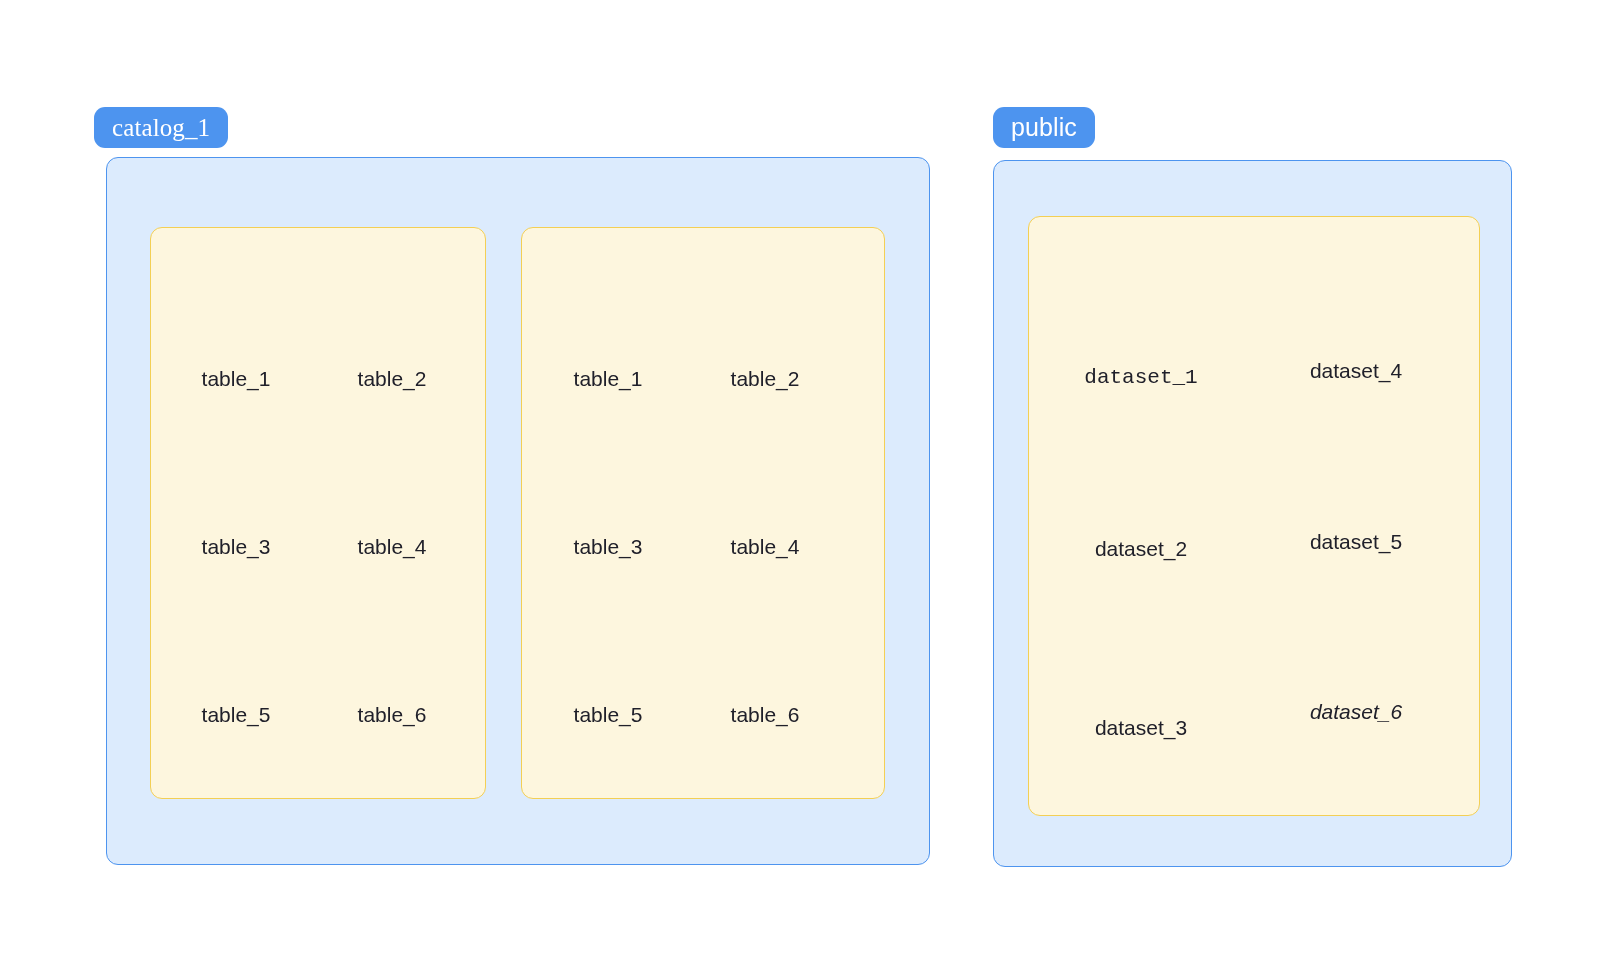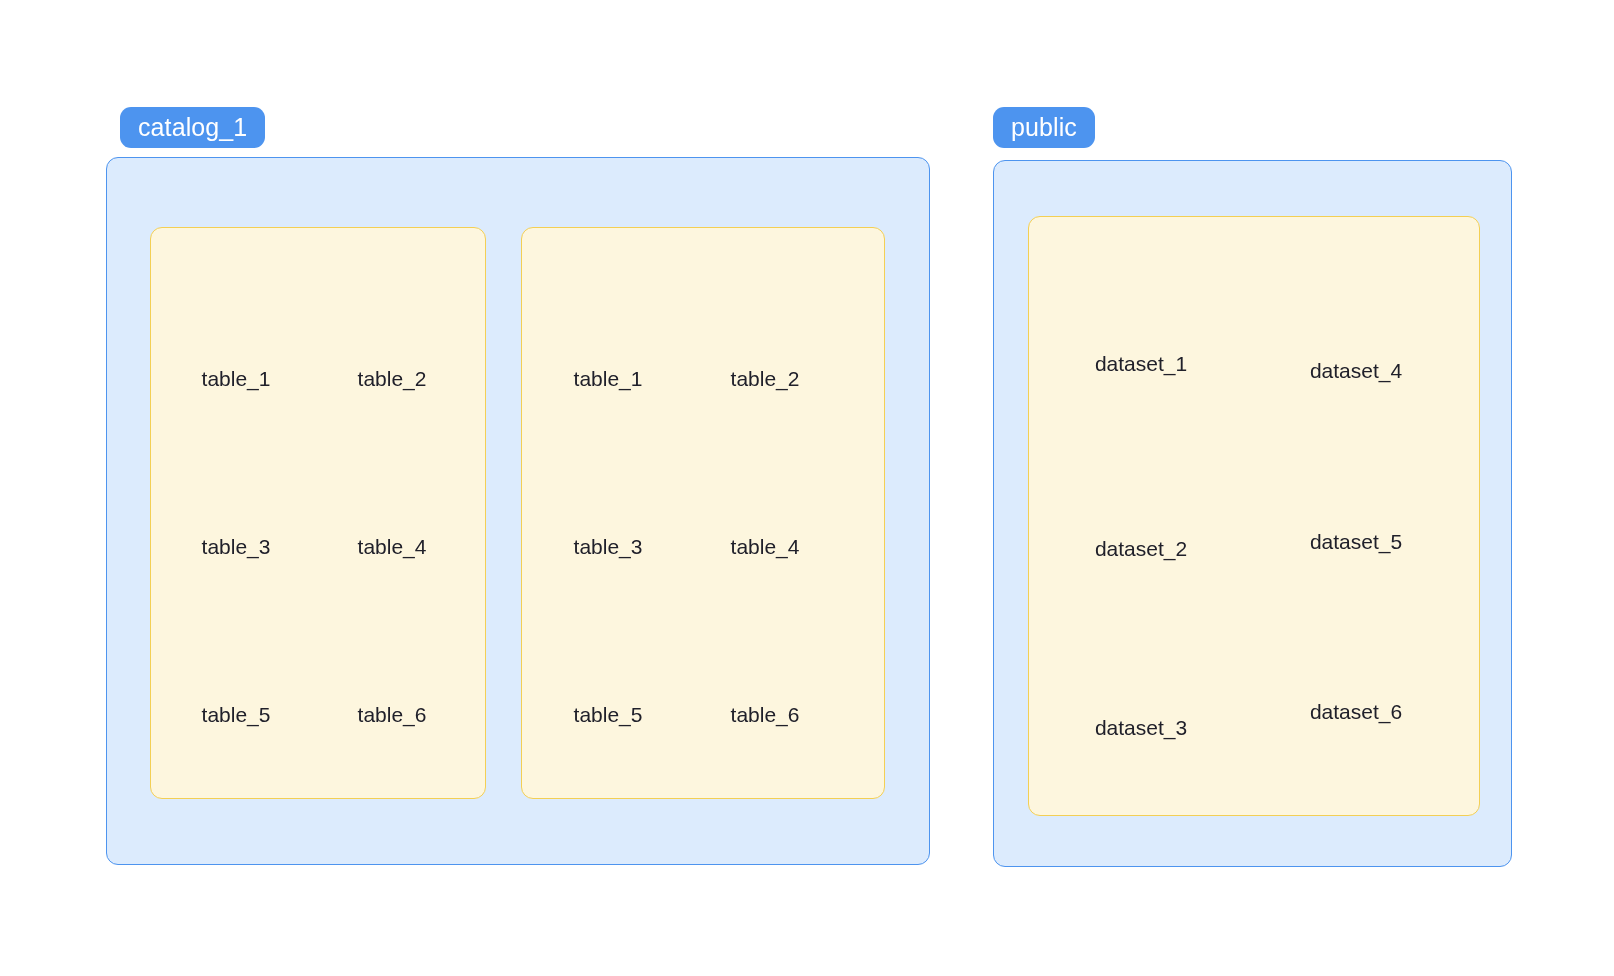--- a/index.html
+++ b/index.html
@@ -90,21 +90,21 @@
     z-index: 2;
   }
 </style>
 </head>
 <body>
 
 <div class="canvas">
 
   <div class="container-group">
 
-    <div class="group-pill" style="left:120px; top:107px;">catalog_1</div>
+    <div class="group-pill" style="left:94px; top:107px;font-family:Liberation Serif, serif;">catalog_1</div>
 
     <div class="group-body" style="left:106px; top:157px; width:824px; height:708px;"></div>
 
     <div class="schema-panel" style="left:150px; top:227px; width:336px; height:572px;"></div>
 
     <div class="schema-pill" style="left:162px; top:239px;">schema_1</div>
 
     <div class="cyl" style="left:175px; top:312px; width:122px; height:108px;">
       <svg viewBox="0 0 122 108" preserveAspectRatio="none">
         <path d="M0,17 A61,17 0 0 1 122,17 L122,91 A61,17 0 0 1 0,91 Z" fill="#dfcdf8"></path>
@@ -228,21 +228,21 @@
     <div class="schema-panel" style="left:1028px; top:216px; width:452px; height:600px;"></div>
 
     <div class="schema-pill" style="left:1040px; top:228px;">public</div>
 
     <div class="cyl" style="left:1050px; top:303px; width:182px; height:112px;">
       <svg viewBox="0 0 182 112" preserveAspectRatio="none">
         <path d="M0,19 A91,19 0 0 1 182,19 L182,93 A91,19 0 0 1 0,93 Z" fill="#dfcdf8"></path>
         <ellipse cx="91" cy="19" rx="91" ry="19" fill="#d9c4f5"></ellipse>
         <path d="M0,19 A91,19 0 0 0 182,19" fill="none" stroke="#fdf6de" stroke-width="2.2"></path>
       </svg>
-      <div class="cyl-label" style="top:50px;">dataset_1</div>
+      <div class="cyl-label" style="top:64px;font-family:Liberation Mono, monospace;">dataset_1</div>
     </div>
 
     <div class="cyl" style="left:1265px; top:302px; width:182px; height:112px;">
       <svg viewBox="0 0 182 112" preserveAspectRatio="none">
         <path d="M0,19 A91,19 0 0 1 182,19 L182,93 A91,19 0 0 1 0,93 Z" fill="#dfcdf8"></path>
         <ellipse cx="91" cy="19" rx="91" ry="19" fill="#d9c4f5"></ellipse>
         <path d="M0,19 A91,19 0 0 0 182,19" fill="none" stroke="#fdf6de" stroke-width="2.2"></path>
       </svg>
       <div class="cyl-label" style="top:58px;">dataset_4</div>
     </div>
@@ -273,18 +273,18 @@
       </svg>
       <div class="cyl-label" style="top:74px;">dataset_3</div>
     </div>
 
     <div class="cyl" style="left:1265px; top:643px; width:182px; height:112px;">
       <svg viewBox="0 0 182 112" preserveAspectRatio="none">
         <path d="M0,19 A91,19 0 0 1 182,19 L182,93 A91,19 0 0 1 0,93 Z" fill="#dfcdf8"></path>
         <ellipse cx="91" cy="19" rx="91" ry="19" fill="#d9c4f5"></ellipse>
         <path d="M0,19 A91,19 0 0 0 182,19" fill="none" stroke="#fdf6de" stroke-width="2.2"></path>
       </svg>
-      <div class="cyl-label" style="top:58px;">dataset_6</div>
+      <div class="cyl-label" style="top:58px;font-style:italic;">dataset_6</div>
     </div>
 
   </div>
 
 </div>
 
 </body></html>

